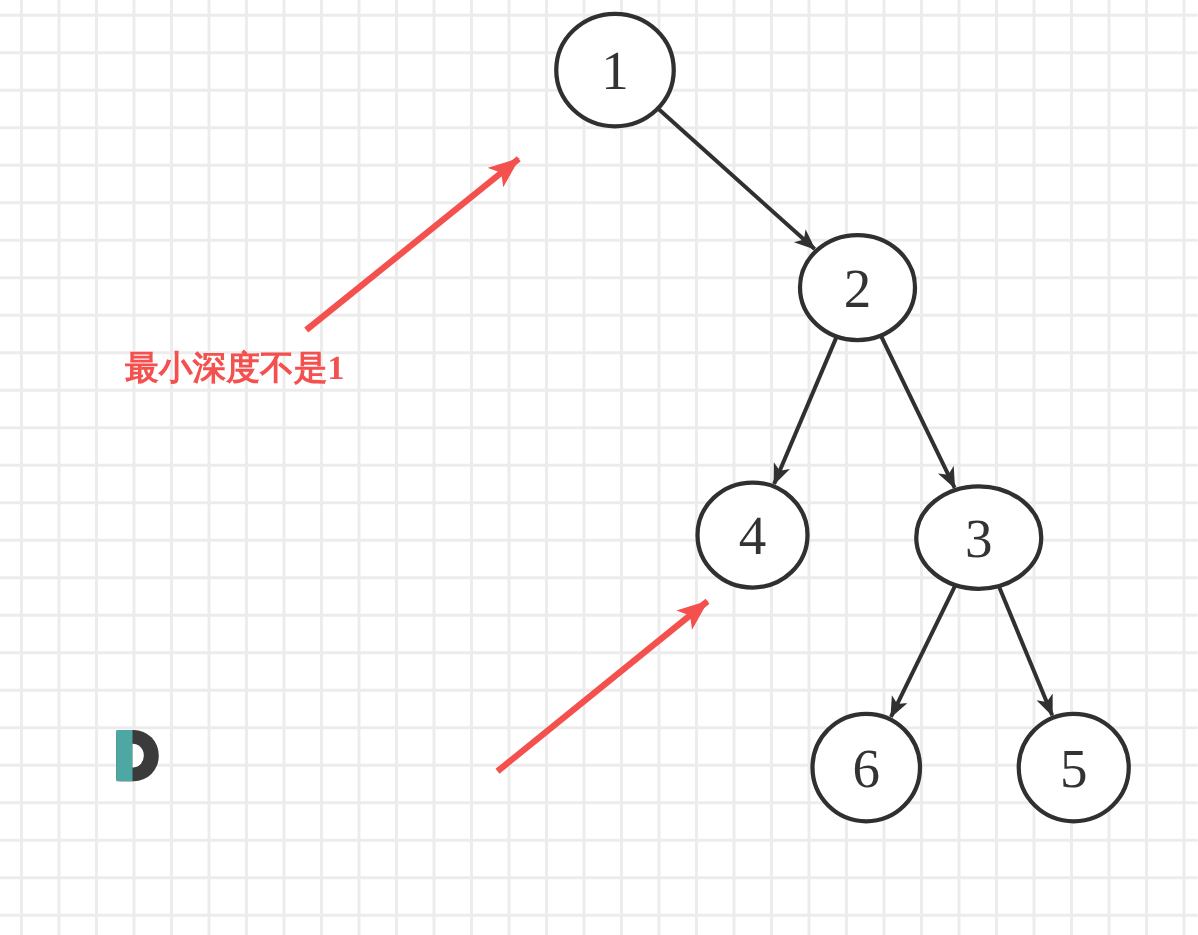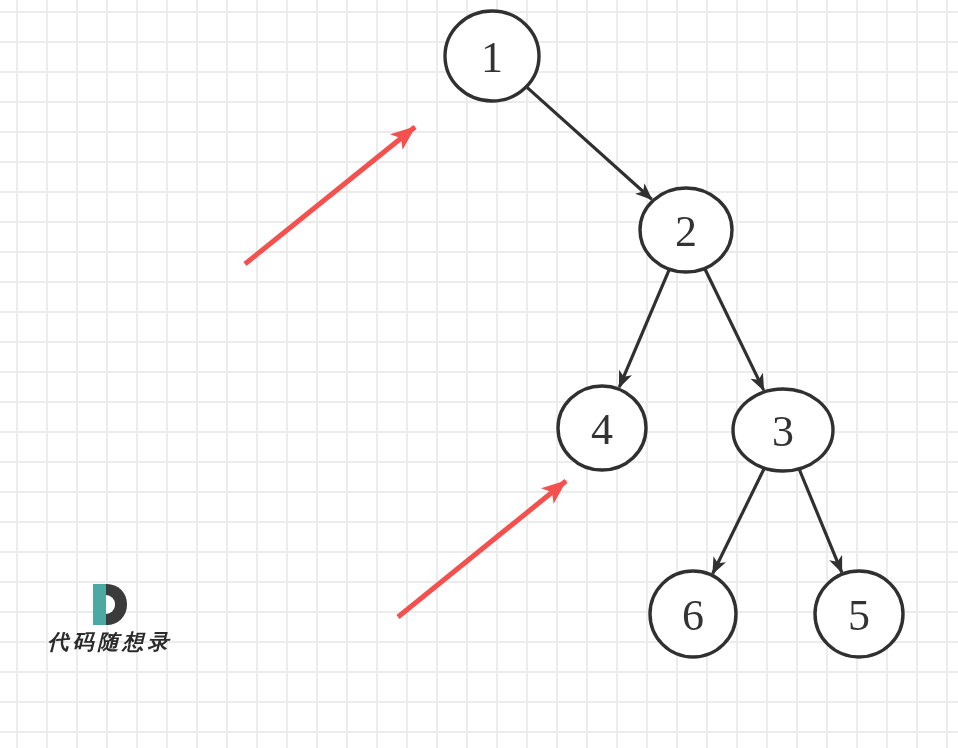--- a/index.html
+++ b/index.html
@@ -110,23 +110,23 @@
           <ellipse cx="693" cy="614" rx="43" ry="43" fill="#ffffff" stroke="#303030" stroke-width="3.4"></ellipse>
           <text x="693" y="615" text-anchor="middle" dominant-baseline="central" class="node-label" fill="#333333">6</text>
         </g>
         <g>
           <ellipse cx="859" cy="614" rx="44" ry="43" fill="#ffffff" stroke="#303030" stroke-width="3.4"></ellipse>
           <text x="859" y="615" text-anchor="middle" dominant-baseline="central" class="node-label" fill="#333333">5</text>
         </g>
       </g>
   </svg>
 
+  <div class="annotation" style="left: 100px; top: 279px; color: rgb(243, 80, 78);">最小深度不是1</div>
 
   <div class="logo">
     <div class="logo-d">
       <div class="d-body" style="background: rgb(59, 59, 59);"></div>
       <div class="d-stem" style="background: rgb(77, 168, 164);"></div>
       <div class="d-hole"></div>
     </div>
-    <div class="logo-text">代码随想录</div>
   </div>
 
 </div>
 
 </body></html>

